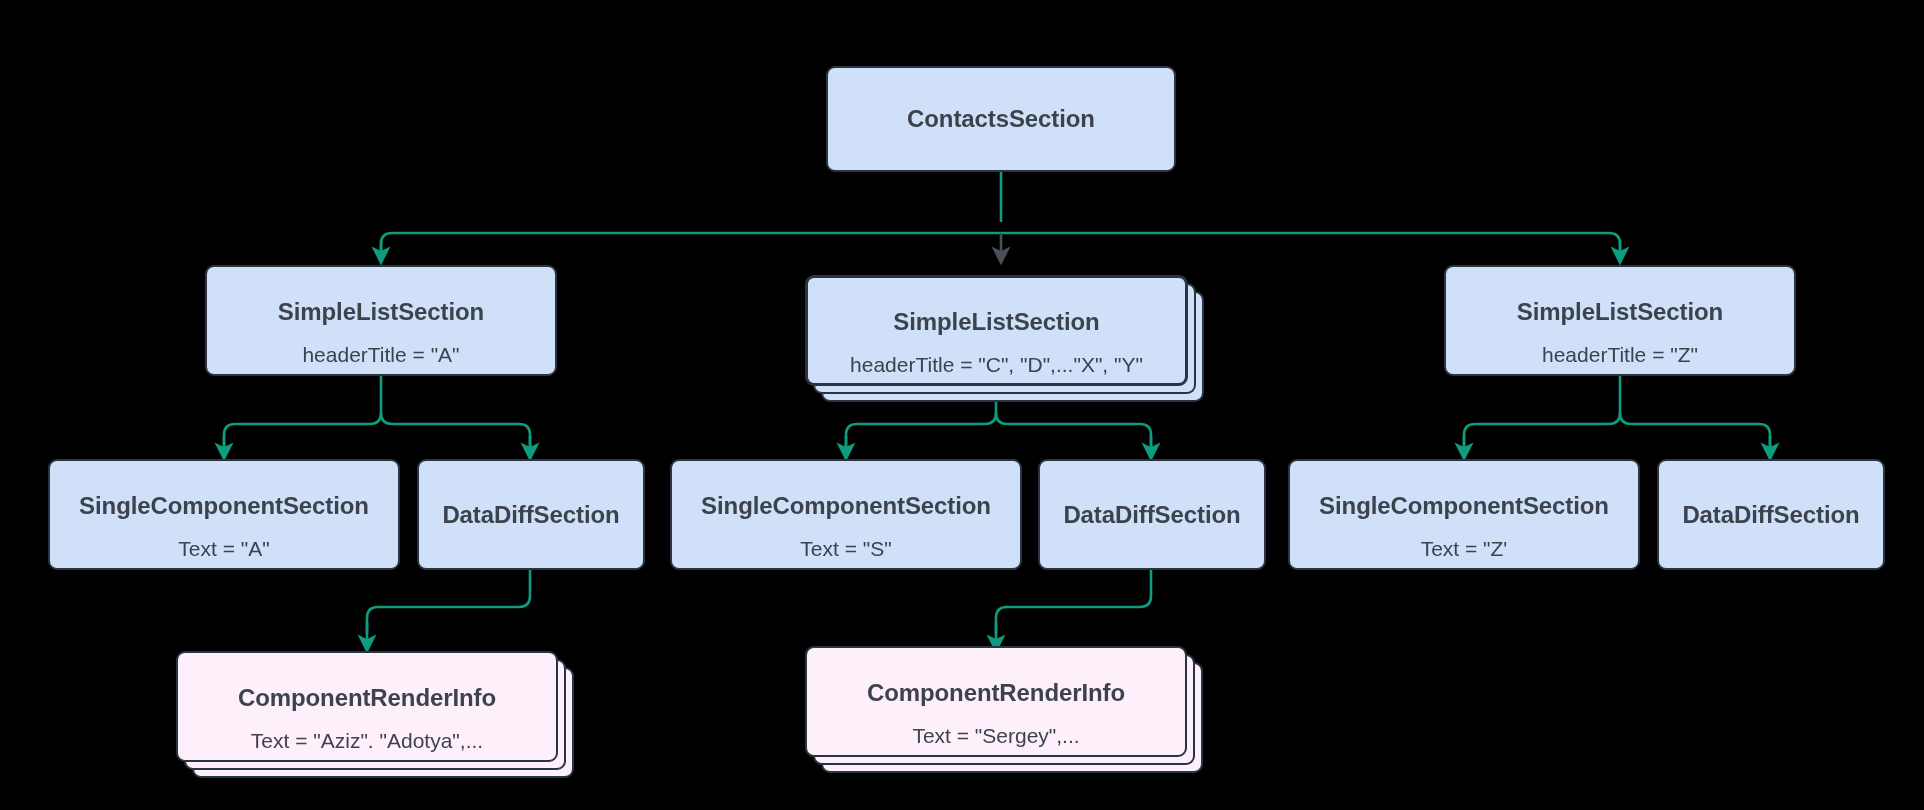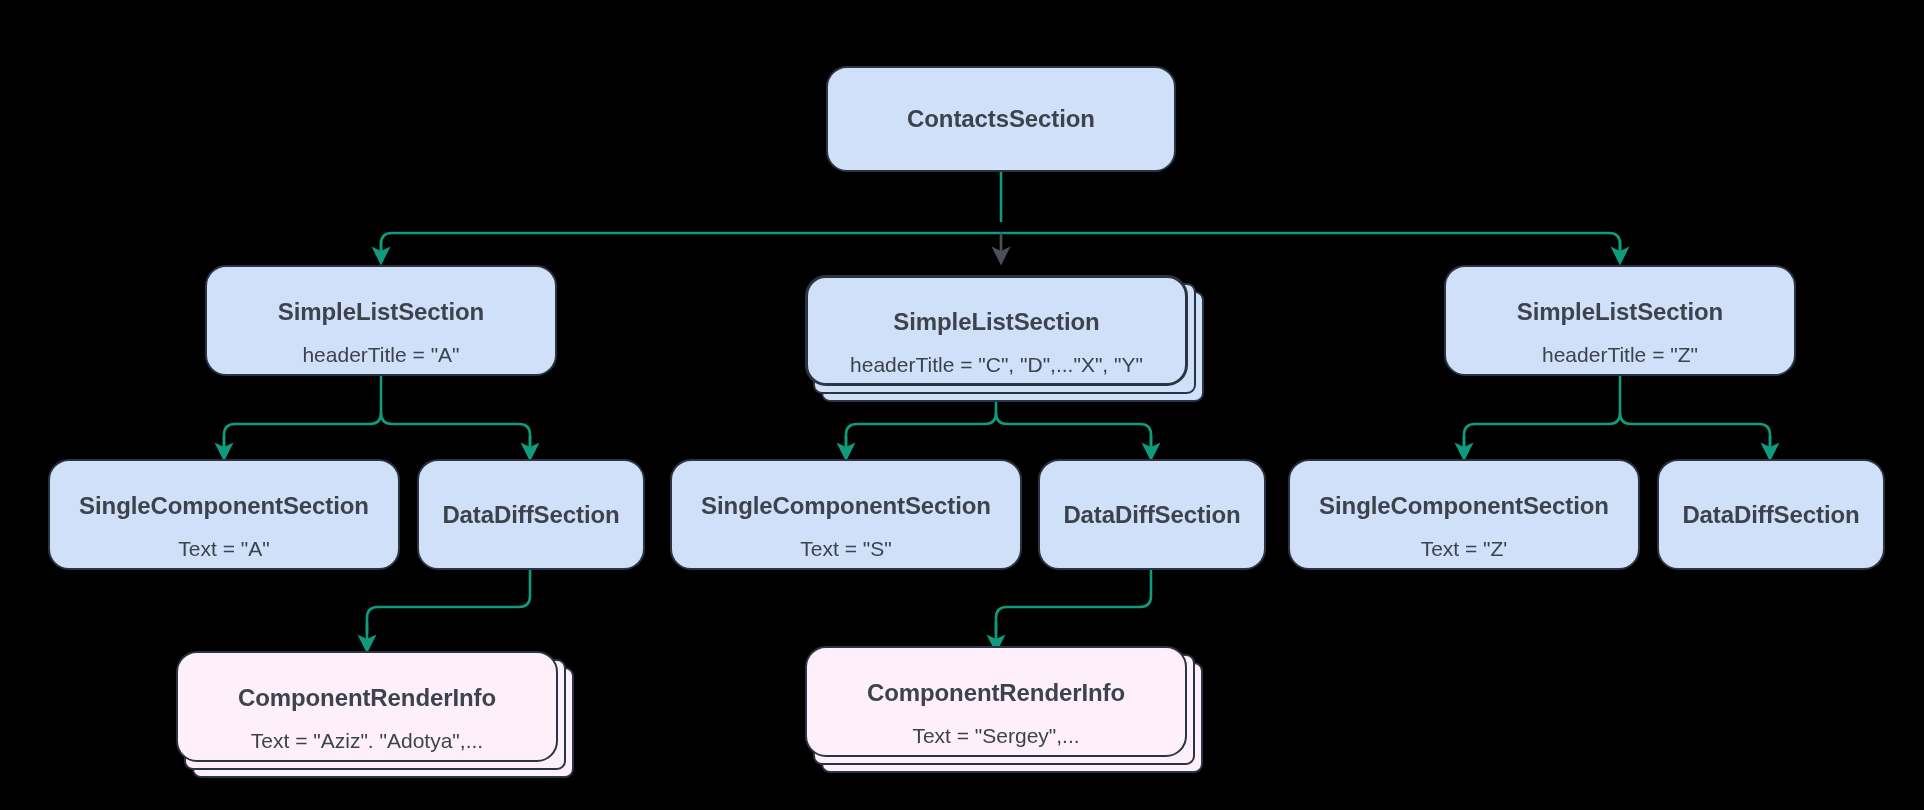--- a/index.html
+++ b/index.html
@@ -26,21 +26,21 @@
     top: 0;
     width: 1924px;
     height: 810px;
     pointer-events: none;
   }
 
   
   .node {
     position: absolute;
     box-sizing: border-box;
-    border-radius: 21px;
+    border-radius: 9px;
     display: flex;
     flex-direction: column;
     align-items: center;
     justify-content: center;
     text-align: center;
     z-index: 5;
   }
   .node.blue {
     background: #cfe0f8;
     border: 2.4px solid #2b3442;

